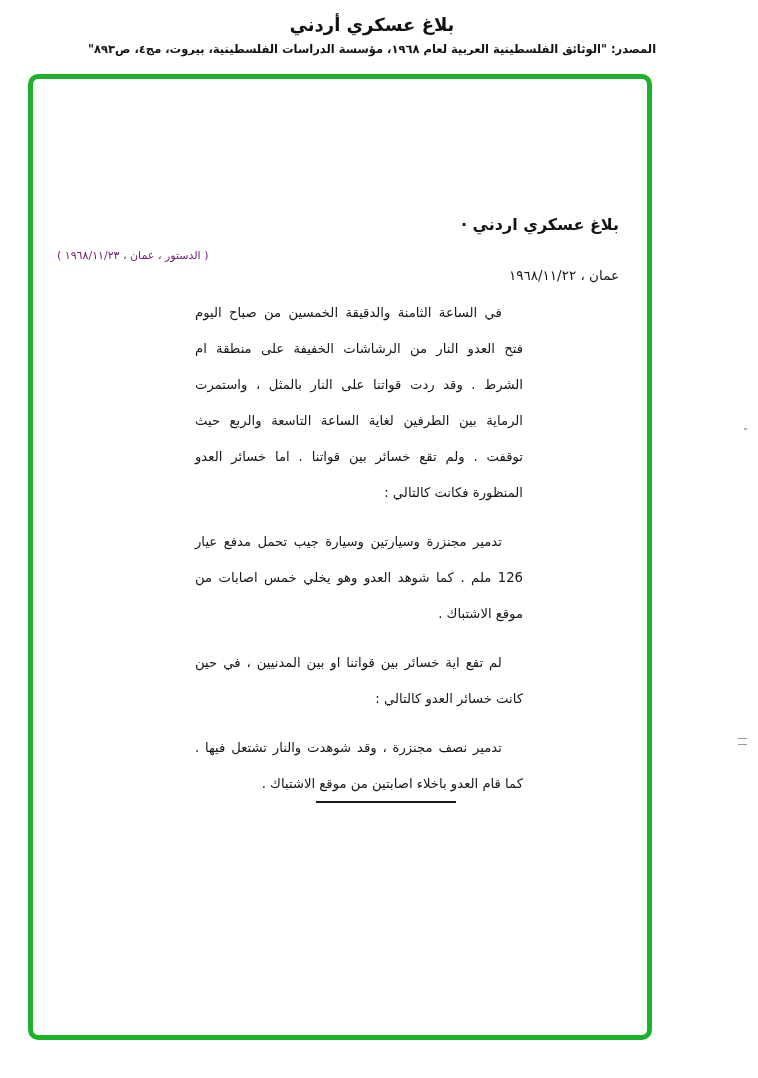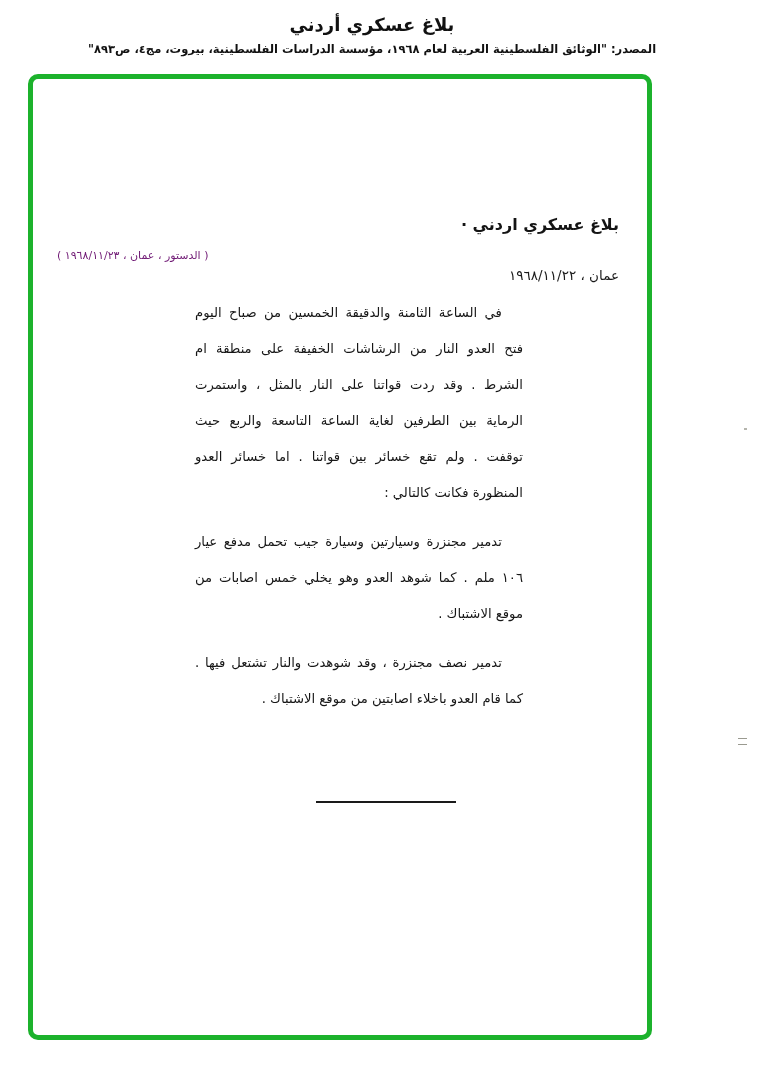--- a/index.html
+++ b/index.html
@@ -137,21 +137,22 @@
     <div class="doc-inner">
 
       <div class="doc-title">بلاغ عسكري اردني ·</div>
 
       <div class="doc-date-right">عمان ، ١٩٦٨/١١/٢٢</div>
 
       <div class="doc-date-left">( الدستور ، عمان ، ١٩٦٨/١١/٢٣ )</div>
 
       <div class="doc-body">
         <p>في الساعة الثامنة والدقيقة الخمسين من صباح اليوم فتح العدو النار من الرشاشات الخفيفة على منطقة ام الشرط . وقد ردت قواتنا على النار بالمثل ، واستمرت الرماية بين الطرفين لغاية الساعة التاسعة والربع حيث توقفت . ولم تقع خسائر بين قواتنا . اما خسائر العدو المنظورة فكانت كالتالي :</p>
-        <p>تدمير مجنزرة وسيارتين وسيارة جيب تحمل مدفع عيار ١٠٦ ملم . كما شوهد العدو وهو يخلي خمس اصابات من موقع الاشتباك .</p>
+        <p>تدمير مجنزرة وسيارتين وسيارة جيب تحمل مدفع عيار 126 ملم . كما شوهد العدو وهو يخلي خمس اصابات من موقع الاشتباك .</p>
+        <p>لم تقع اية خسائر بين قواتنا او بين المدنيين ، في حين كانت خسائر العدو كالتالي :</p>
         <p>تدمير نصف مجنزرة ، وقد شوهدت والنار تشتعل فيها . كما قام العدو باخلاء اصابتين من موقع الاشتباك .</p>
       </div>
 
       <div class="divider"></div>
 
     </div>
   </div>
 
   <div class="artifact-dot"></div>
   <div class="artifact-mark"></div>

